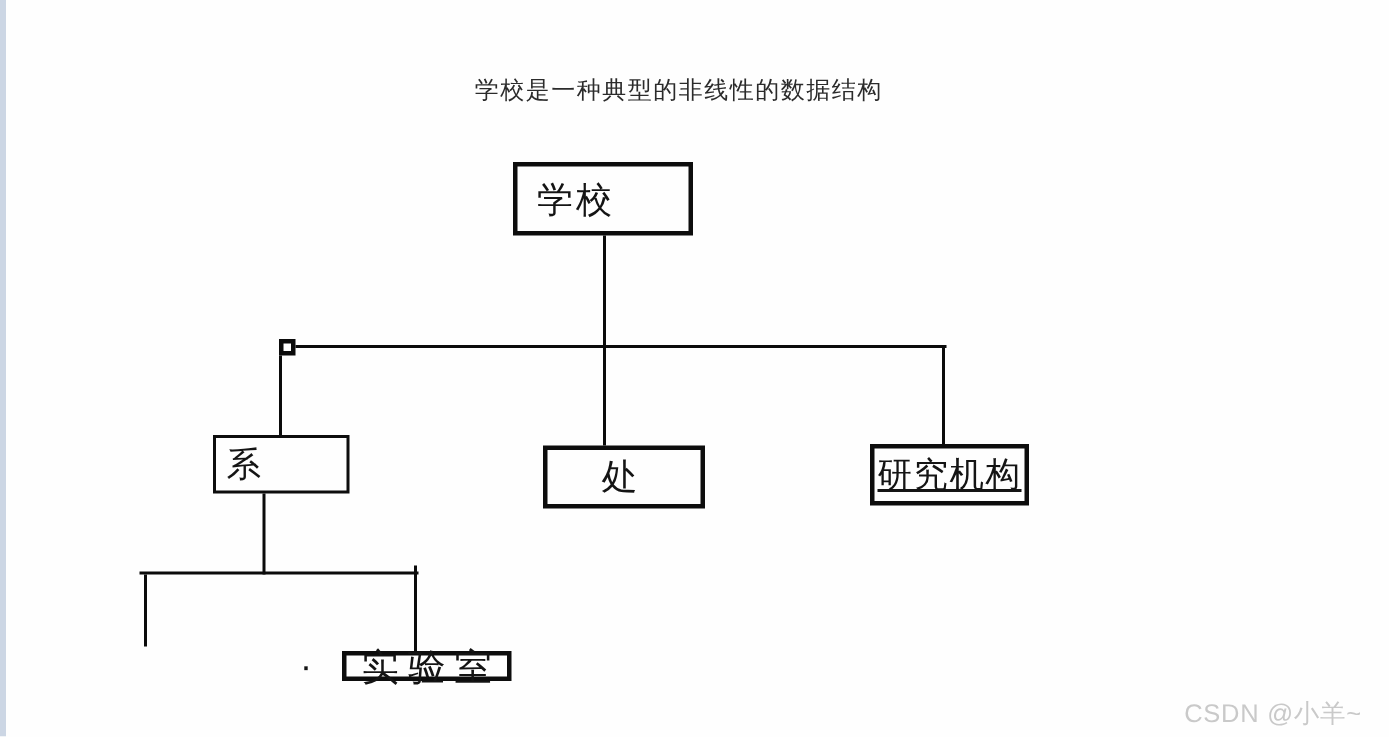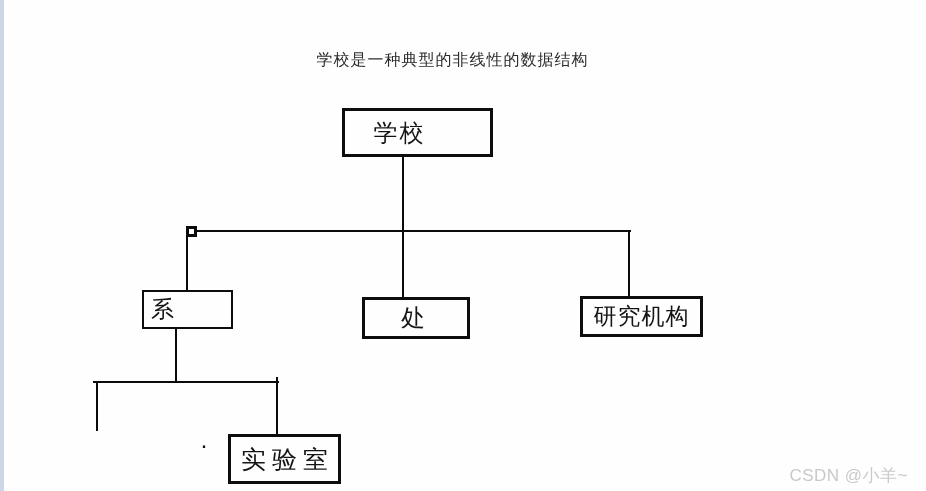--- a/index.html
+++ b/index.html
@@ -23,31 +23,31 @@
     font-size:16px;letter-spacing:1px;color:#2b2b2b;
   }
   .node{
     position:absolute;
     box-sizing:border-box;
     background:#fefefe;
     display:flex;align-items:center;justify-content:center;
     color:#141414;
   }
   .node span{white-space:nowrap;}
-  .node-school{left:342px;top:108px;width:151px;height:49px;border:3px solid #0d0d0d;}
+  .node-school{left:342px;top:108px;width:120px;height:49px;border:3px solid #0d0d0d;}
   .node-school span{font-size:24px;letter-spacing:2px;transform:translateX(-18px);}
   .node-department{left:142px;top:290px;width:91px;height:39px;border:2px solid #0d0d0d;justify-content:flex-start;}
   .node-department span{font-size:23px;padding-left:7px;}
   .node-office{left:362px;top:297px;width:108px;height:42px;border:3px solid #0d0d0d;}
   .node-office span{font-size:24px;transform:translateX(-3px);}
-  .node-research{left:580px;top:296px;width:123px;height:41px;border:3px solid #0d0d0d;}
+  .node-research{left:580px;top:296px;width:106px;height:41px;border:3px solid #0d0d0d;text-decoration:underline;}
   .node-research span{font-size:23px;letter-spacing:1px;}
   .node-teaching{left:55px;top:431px;width:102px;height:33px;border:2px solid #0d0d0d;}
   .node-teaching span{font-size:25px;letter-spacing:1px;}
-  .node-lab{left:228px;top:434px;width:113px;height:50px;border:3px solid #0d0d0d;justify-content:center;}
+  .node-lab{left:228px;top:434px;width:113px;height:20px;border:3px solid #0d0d0d;justify-content:center;}
   .node-lab span{font-size:25px;letter-spacing:6px;transform:translateX(3px);}
   .line{position:absolute;background:#0b0b0b;}
   .v-school{left:402px;top:156px;width:2px;height:153px;}
   .h-main{left:190px;top:230px;width:441px;height:2px;}
   .v-left{left:186px;top:232px;width:2px;height:58px;}
   .v-right{left:628px;top:232px;width:2px;height:64px;}
   .v-dept{left:175px;top:328px;width:2px;height:55px;}
   .h-sub{left:93px;top:381px;width:186px;height:2px;}
   .v-teach{left:96px;top:383px;width:2px;height:48px;}
   .v-lab{left:276px;top:377px;width:2px;height:57px;}

